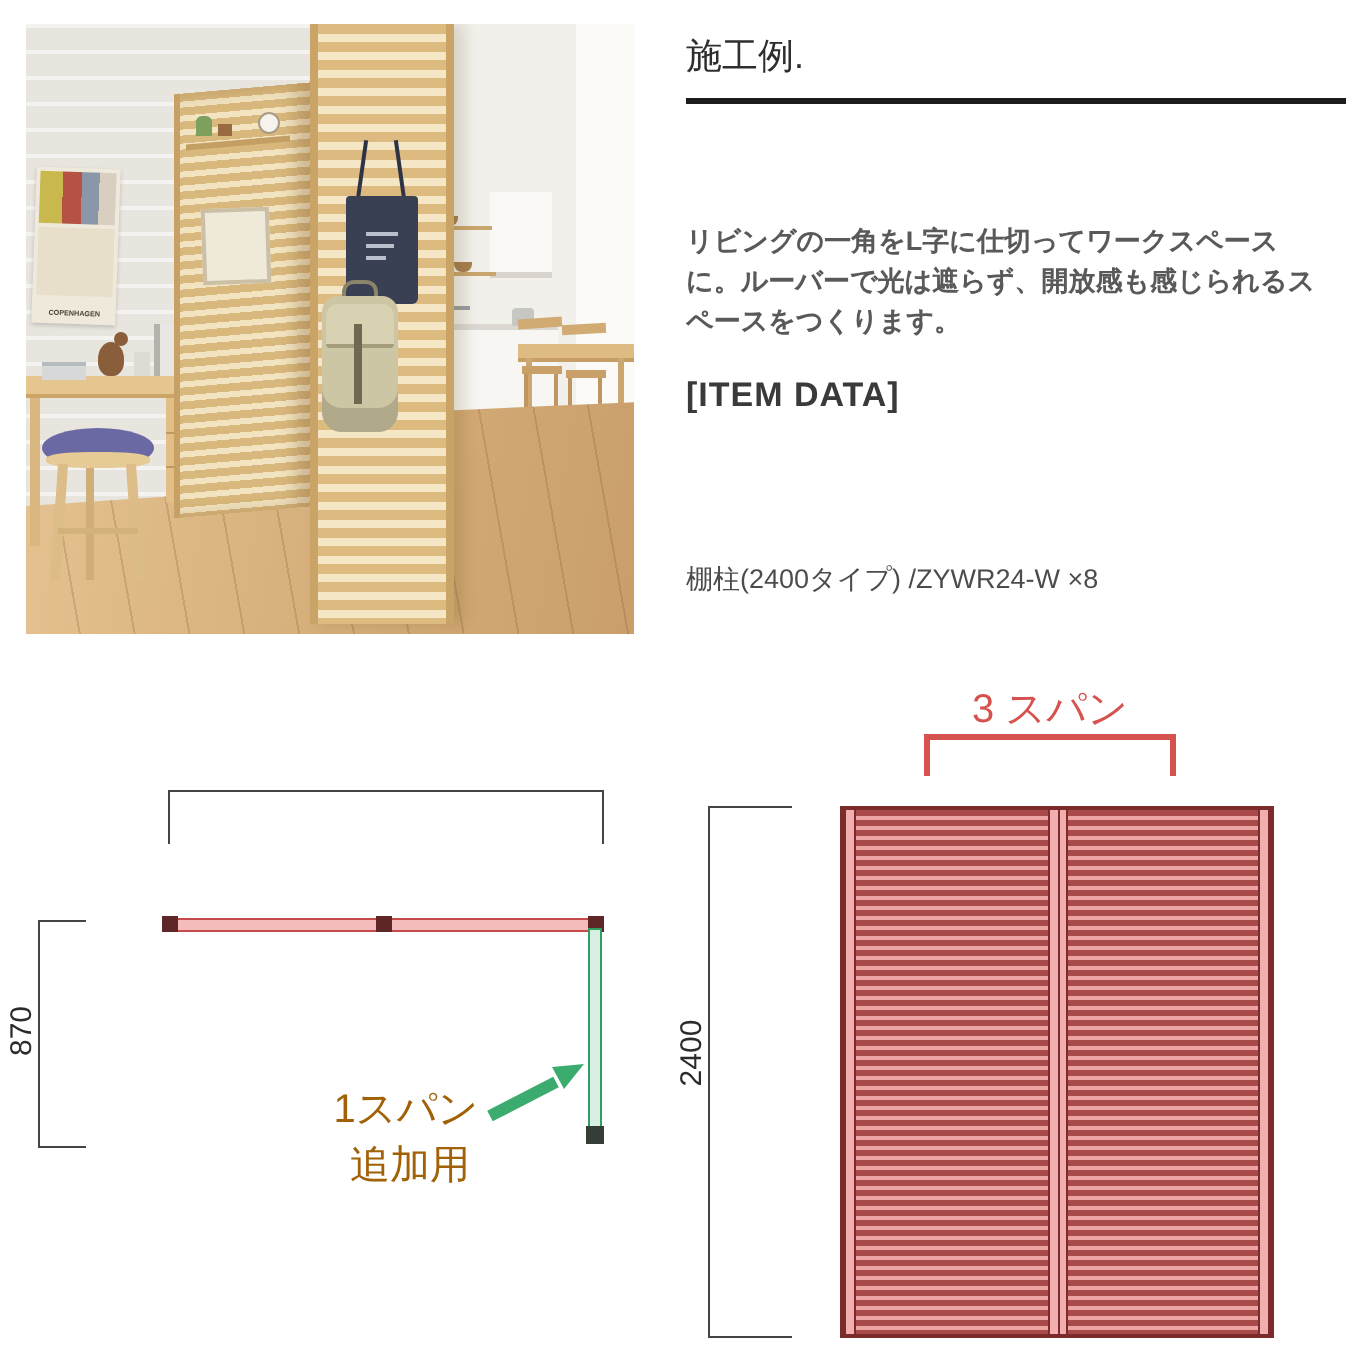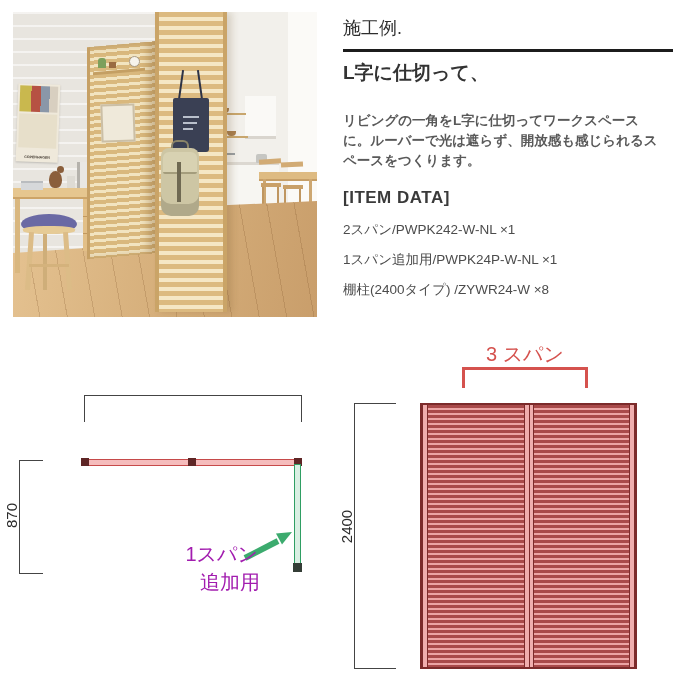--- a/index.html
+++ b/index.html
@@ -87,21 +87,21 @@
   
   .dimtxt{color:#2b2b2b;font-size:15px;}
   .plan-wlabel{position:absolute;left:84px;top:376px;width:217px;text-align:center;}
   .plan-dim-h{position:absolute;left:84px;top:395px;width:216px;height:26px;border-top:1px solid #444;border-left:1px solid #444;border-right:1px solid #444;}
   .plan-dim-v{position:absolute;left:19px;top:460px;width:23px;height:112px;border-left:1px solid #444;border-top:1px solid #444;border-bottom:1px solid #444;}
   .plan-hlabel{position:absolute;left:-14px;top:507px;width:50px;text-align:center;transform:rotate(-90deg);}
   .plan-bar{position:absolute;left:84px;top:459px;width:217px;height:7px;background:#f5bcbc;border:1px solid #c64a4a;box-sizing:border-box;}
   .plan-post{position:absolute;width:8px;height:8px;background:#5e2626;top:458px;}
   .plan-green-bar{position:absolute;left:294px;top:464px;width:7px;height:102px;background:#d9efe3;border:1px solid #2f9e63;box-sizing:border-box;}
   .plan-green-post{position:absolute;left:293px;top:563px;width:9px;height:9px;background:#343d36;}
-  .note-green{position:absolute;width:110px;text-align:right;font-size:20px;color:#a21caf;}
+  .note-green{position:absolute;width:110px;text-align:center;font-size:20px;color:#a16207;}
   .arrow-svg{position:absolute;left:240px;top:528px;}
 
   
   .elev-span-label{position:absolute;left:440px;top:341px;width:170px;text-align:center;font-size:20px;color:#d5524e;}
   .elev-bracket-h{position:absolute;left:462px;top:367px;width:126px;height:21px;border-top:3px solid #d5524e;border-left:3px solid #d5524e;border-right:3px solid #d5524e;box-sizing:border-box;}
   .elev-dim-v{position:absolute;left:354px;top:403px;width:41px;height:264px;border-left:1px solid #444;border-top:1px solid #444;border-bottom:1px solid #444;}
   .elev-hlabel{position:absolute;left:321px;top:518px;width:50px;text-align:center;transform:rotate(-90deg);}
   .elev-screen{position:absolute;left:420px;top:403px;width:217px;height:266px;box-sizing:border-box;
       border:2px solid #7c2b2b;
       background:repeating-linear-gradient(to bottom,#a94a4a 0 3px,#eca4a4 3px 5px);}
@@ -179,26 +179,23 @@
     <div class="ph-pack"></div>
     <div class="ph-pack-flap"></div>
     <div class="ph-pack-strap"></div>
   </div>
 
   <div class="title-row">
     <span class="t-pre">施工例.</span>
   </div>
   <div class="rule"></div>
   <div class="lead">
-    <div>L字に仕切って、</div>
   </div>
   <p class="bodytxt">リビングの一角をL字に仕切ってワークスペースに。ルーバーで光は遮らず、開放感も感じられるスペースをつくります。</p>
   <div class="idata-h">[ITEM DATA]</div>
-  <div class="idata-item" style="top:221px;">2スパン/PWPK242-W-NL ×1</div>
-  <div class="idata-item" style="top:251px;">1スパン追加用/PWPK24P-W-NL ×1</div>
   <div class="idata-item" style="top:281px;">棚柱(2400タイプ) /ZYWR24-W ×8</div>
 
   <div class="plan-dim-h"></div>
   <div class="plan-dim-v"></div>
   <div class="plan-hlabel dimtxt">870</div>
   <div class="plan-bar"></div>
   <div class="plan-post" style="left:81px;"></div>
   <div class="plan-post" style="left:188px;"></div>
   <div class="plan-post" style="left:294px;"></div>
   <div class="plan-green-bar"></div>

